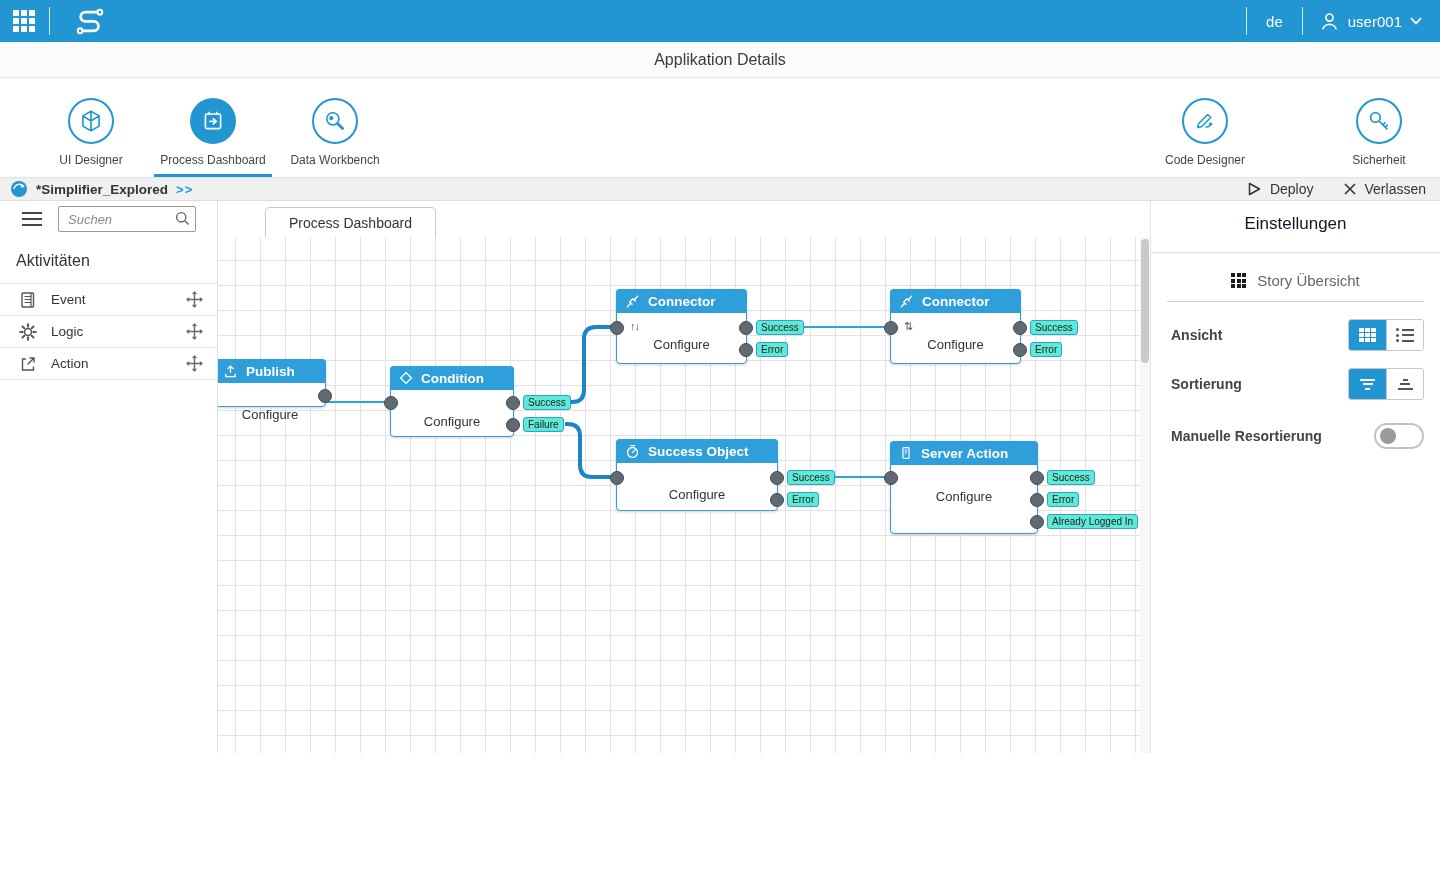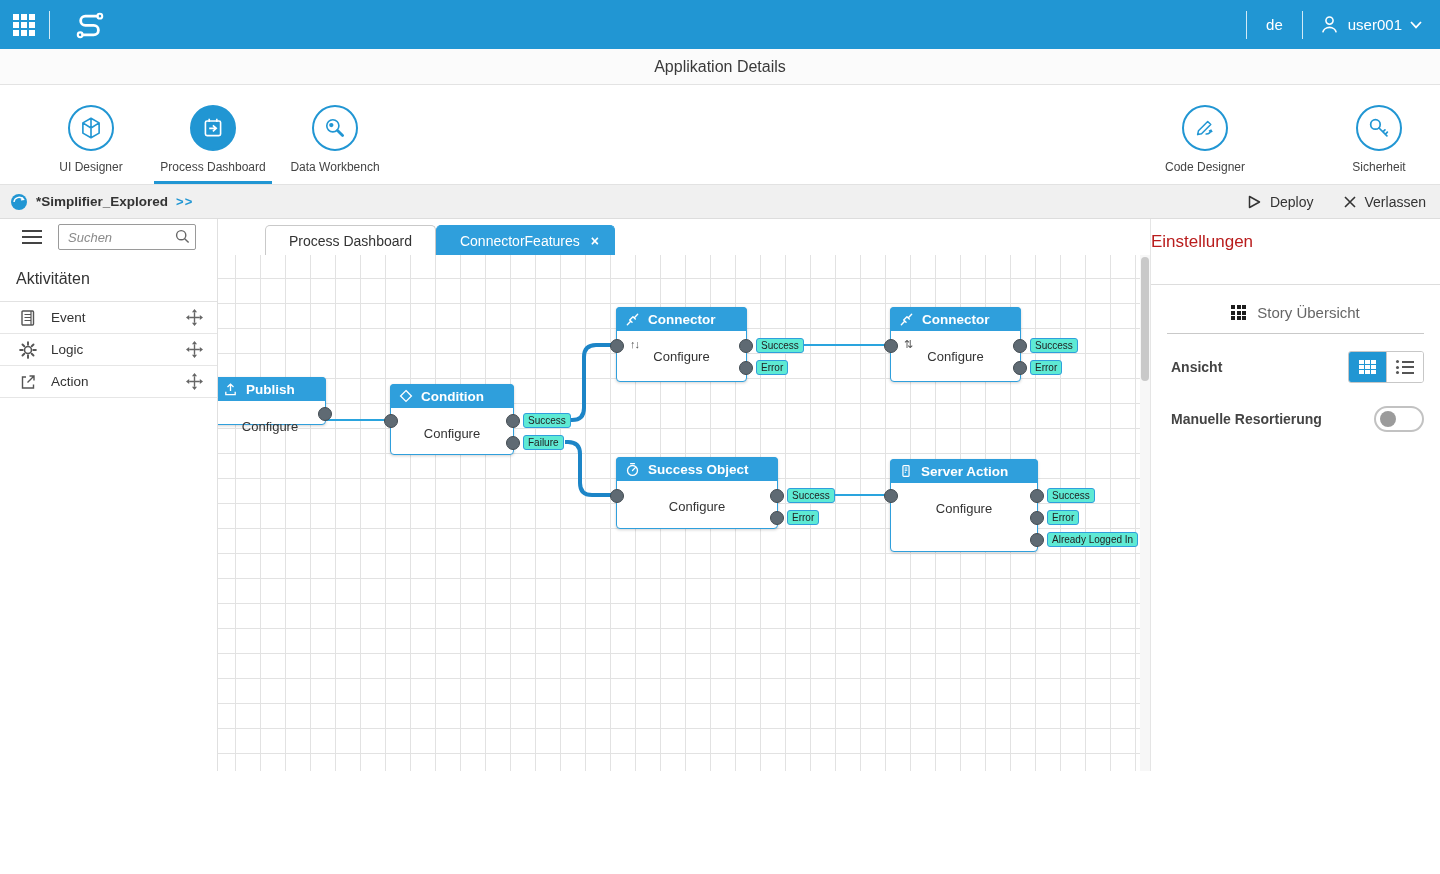--- a/index.html
+++ b/index.html
@@ -1,19 +1,19 @@
 <!DOCTYPE html>
 <html><head>
 <meta charset="utf-8">
 <style>
   * { margin:0; padding:0; box-sizing:border-box; }
   html,body { width:1440px; height:874px; font-family:"Liberation Sans", sans-serif; background:#fff; overflow:hidden; }
 
   
-  .topbar { height:49px; background:#2196d3; display:flex; align-items:center; color:#fff; }
+  .topbar { height:42px; background:#2196d3; display:flex; align-items:center; color:#fff; }
   .apps-icon { display:grid; grid-template-columns:repeat(3,6px); grid-template-rows:repeat(3,6px); gap:2px; margin:0 14px 0 13px; cursor:pointer; }
   .apps-icon span { background:#fff; }
   .tb-sep { width:1px; height:28px; background:rgba(255,255,255,.8); }
   .tb-logo { margin-left:16px; display:flex; align-items:center; }
   .tb-spacer { flex:1; }
   .tb-lang { font-size:15px; padding:0 19px; cursor:pointer; }
   .tb-user { display:flex; align-items:center; gap:8px; padding:0 18px 0 16px; cursor:pointer; font-size:15px; }
 
   
   .titlebar { height:36px; background:#fbfbfb; border-bottom:1px solid #e3e3e3; display:flex; align-items:center; justify-content:center; font-size:16px; color:#3a3a3a; }
@@ -21,21 +21,21 @@
   
   .navrow { height:100px; background:#fff; border-bottom:1px solid #e2e2e2; display:flex; padding-left:30px; }
   .nav-item { width:122px; height:100%; display:flex; flex-direction:column; align-items:center; padding-top:20px; position:relative; cursor:pointer; }
   .nav-circle { width:46px; height:46px; border:2px solid #2196d3; border-radius:50%; display:flex; align-items:center; justify-content:center; background:#fff; }
   .nav-item.active .nav-circle { background:#2196d3; }
   .nav-label { margin-top:9px; font-size:12px; color:#444; white-space:nowrap; }
   .nav-underline { position:absolute; bottom:0; left:2px; right:2px; height:3px; background:#2196d3; }
   .nav-item.far-right { margin-left:auto; margin-right:52px; }
 
   
-  .crumbbar { height:34px; background:#f0f0f0; border-bottom:1px solid #ddd; display:flex; align-items:center; padding:0 14px 0 10px; }
+  .crumbbar { height:23px; background:#f0f0f0; border-bottom:1px solid #ddd; display:flex; align-items:center; padding:0 14px 0 10px; }
   .crumb-name { font-weight:bold; font-size:13.5px; color:#333; margin-left:8px; }
   .crumb-chev { color:#2196d3; font-weight:bold; font-size:13px; margin-left:8px; letter-spacing:1px; cursor:pointer; }
   .crumb-actions { margin-left:auto; display:flex; align-items:center; gap:30px; }
   .crumb-btn { display:flex; align-items:center; gap:9px; font-size:14px; color:#333; cursor:pointer; }
 
   
   .main { display:flex; height:552px; }
 
   
   .sidebar { width:218px; background:#fff; border-right:1px solid #e0e0e0; }
@@ -65,29 +65,29 @@
     background-size:25px 25px; background-position:-8px -2px; }
   .scrollstrip { width:10px; background:#f7f7f7; position:relative; }
   .scrollthumb { position:absolute; top:2px; left:1px; width:8px; height:124px; background:#c9c9c9; border-radius:4px; cursor:pointer; }
 
   
   .wires { position:absolute; left:0; top:0; z-index:1; }
   .w-thin { stroke:#2aa4de; stroke-width:2.2; fill:none; }
   .w-thick { stroke:#1c85c7; stroke-width:4; fill:none; stroke-linejoin:round; }
   .node { position:absolute; background:#fff; border:1px solid #2f9fdc; border-radius:4px; box-shadow:0 1px 3px rgba(0,0,0,.18); z-index:2; cursor:move; }
   .node-header { height:24px; margin:-1px -1px 0; background:#2f9fdc; color:#fff; display:flex; align-items:center; gap:8px; padding:0 9px; font-size:13.5px; font-weight:bold; border-radius:4px 4px 0 0; }
-  .cfg { margin-top:18px; text-align:center; font-size:13px; color:#333; cursor:pointer; }
+  .cfg { margin-top:24px; text-align:center; font-size:13px; color:#333; cursor:pointer; }
   .port { position:absolute; width:14px; height:14px; border-radius:50%; background:#5f6a73; border:1px solid #424b52; z-index:4; cursor:crosshair; }
   .port.in { left:-7px; } .port.out { right:-7px; }
   .port-label { position:absolute; left:calc(100% + 10px); font-size:10px; color:#222; background:#5eead4; border:1px solid #2f9fdc; border-radius:3px; padding:1px 4px; white-space:nowrap; z-index:3; }
   .port-glyph { position:absolute; left:13px; top:30px; font-size:11px; color:#555; letter-spacing:-1px; }
 
   
   .settings { width:290px; background:#fff; border-left:1px solid #e5e5e5; }
-  .set-title { text-align:left; font-size:17px; color:#b91c1c; padding:13px 0 32px; border-bottom:1px solid #ddd; }
+  .set-title { text-align:center; font-size:17px; color:#0f172a; padding:13px 0 18px; border-bottom:1px solid #ddd; }
   .story-row { display:flex; align-items:center; justify-content:center; gap:11px; padding:19px 0 12px; color:#666; font-size:15px; cursor:pointer; }
   .story-grid { display:grid; grid-template-columns:repeat(3,4px); grid-template-rows:repeat(3,4px); gap:1.5px; }
   .story-grid span { background:#1c1c1c; }
   .story-sep { border-bottom:1px solid #c9c9c9; margin:0 16px; }
   .set-row { display:flex; align-items:center; justify-content:space-between; padding:17px 16px 0 20px; }
   .set-label { font-size:14px; font-weight:bold; color:#444; }
   .seg { display:flex; border:1px solid #c7c7c7; border-radius:3px; overflow:hidden; }
   .seg-btn { width:37px; height:30px; display:flex; align-items:center; justify-content:center; background:#fff; cursor:pointer; }
   .seg-btn + .seg-btn { border-left:1px solid #c7c7c7; }
   .seg-btn.active { background:#2196d3; }
@@ -286,24 +286,20 @@
       </span>
     </div>
 
   </div>
 
   <div class="center">
     <div class="tabsrow">
       <div class="tab">
         <span>Process Dashboard</span>
       </div>
-      <div class="tab active">
-        <span>ConnectorFeatures</span>
-        <span class="tab-close">×</span>
-      </div>
     </div>
 
     <div class="canvaswrap">
       <div class="canvas">
 
         <svg class="wires" width="922" height="626" viewBox="0 0 922 626">
           <path class="w-thin" d="M108 165 H172"></path>
           <path class="w-thick" d="M351 165 H354 Q366 165 366 153 V102 Q366 90 378 90 H398"></path>
           <path class="w-thick" d="M347 187 H350 Q362 187 362 199 V228 Q362 240 374 240 H398"></path>
           <path class="w-thin" d="M586 90 H672"></path>
@@ -457,20 +453,39 @@
               </div>
               <div>
                 <i></i>
                 <b></b>
               </div>
           </span>
         </div>
       </div>
     </div>
 
+    <div class="set-row">
+      <span class="set-label">Sortierung</span>
+      <div class="seg">
+        <div class="seg-btn active">
+          <span class="bars">
+            <b style="width:15px"></b>
+              <b style="width:10px"></b>
+              <b style="width:5px"></b>
+          </span>
+        </div>
+        <div class="seg-btn">
+          <span class="bars dark">
+            <b style="width:5px"></b>
+              <b style="width:10px"></b>
+              <b style="width:15px"></b>
+          </span>
+        </div>
+      </div>
+    </div>
 
     <div class="set-row" style="padding-top:23px;">
       <span class="set-label">Manuelle Resortierung</span>
       <div class="toggle">
         <div class="knob"></div>
       </div>
     </div>
   </div>
 
 </div>

